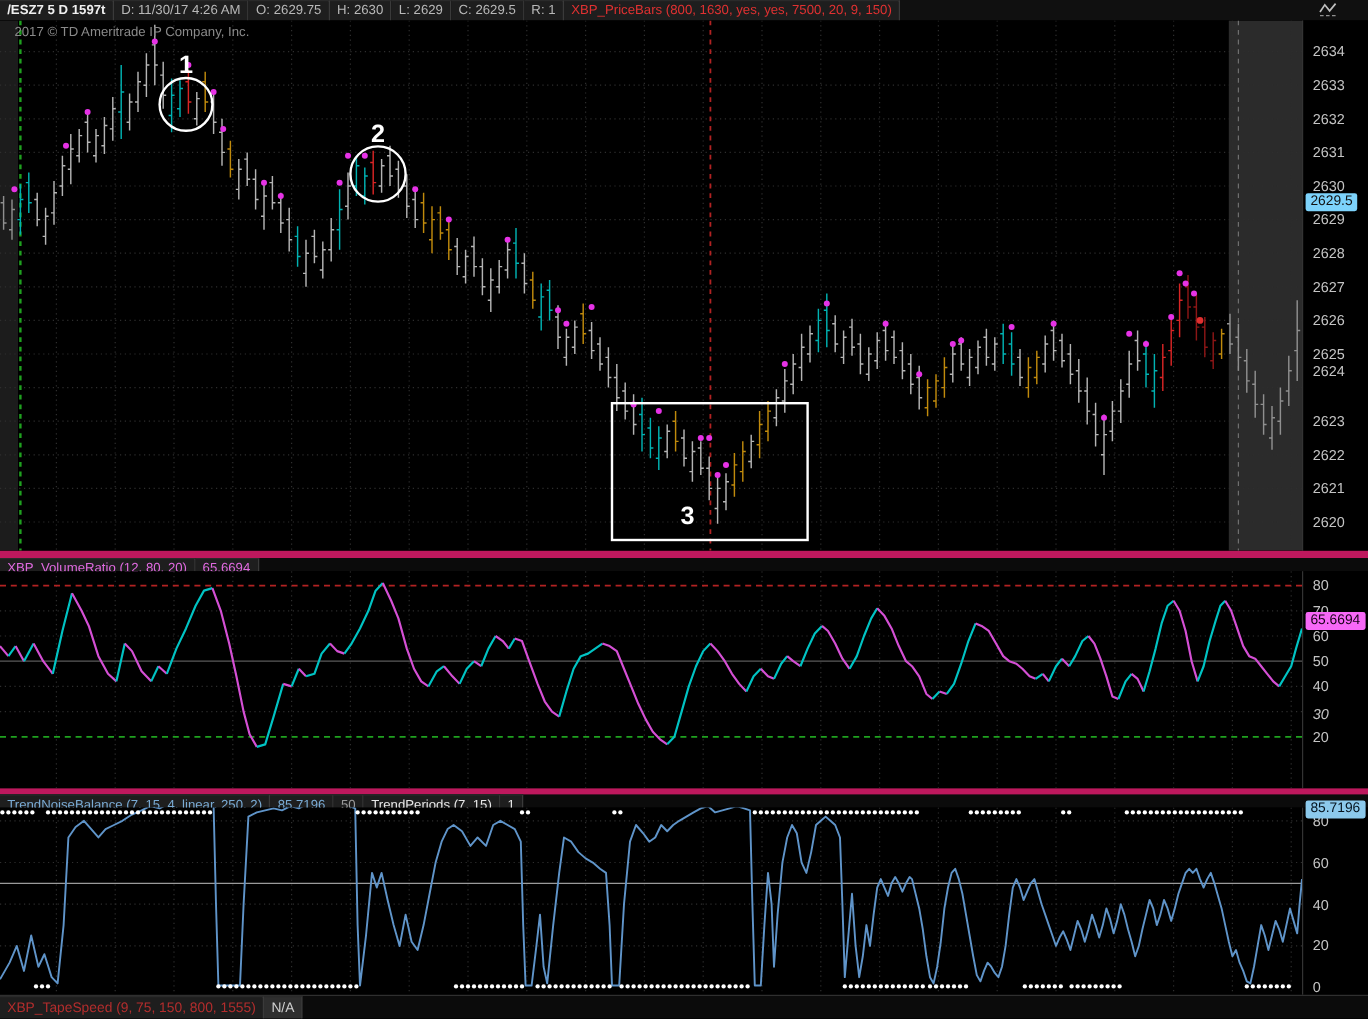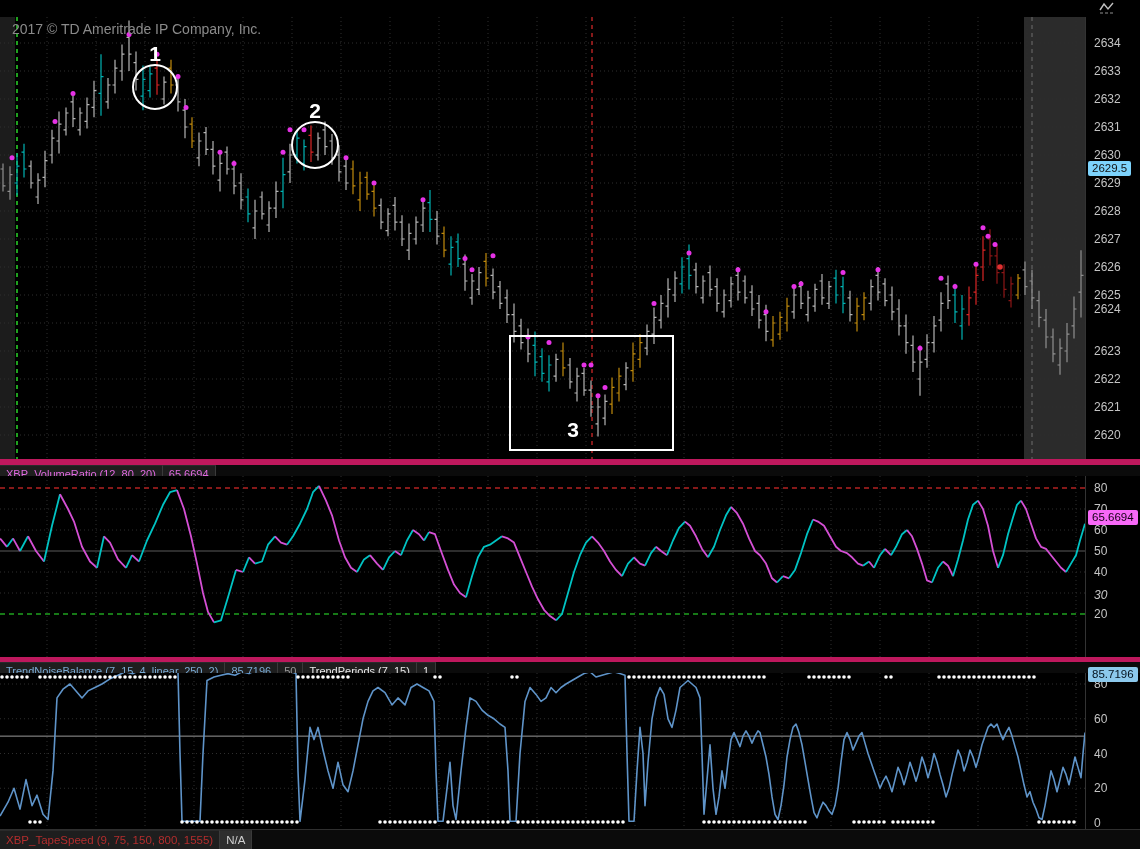--- a/index.html
+++ b/index.html
@@ -22,28 +22,38 @@
   #tnb-header{top:657px;height:16px;border-top:5px solid #be185d;}
   #tape-bar{top:829px;height:20px;border-top:1px solid #2f2f2f;align-items:center;}
   #tape-bar .cell{line-height:18px;font-size:11.5px;}
   .plot{position:absolute;left:0;background:#000;}
   .axis{position:absolute;left:1085px;width:55px;background:#000;border-left:1px solid #333;box-sizing:border-box;}
   .axis .tick{position:absolute;left:8px;font-size:12px;color:#c4c4c4;height:16px;line-height:16px;}
   .badge{position:absolute;left:2px;font-size:11.5px;height:15px;line-height:15px;padding:0 4px;border-radius:2px;z-index:5;}
   #price-badge{background:#7dd3fc;color:#111;}
   #vr-badge{background:#f768f7;color:#160016;}
   #tnb-badge{background:#8cc9ec;color:#04121d;}
-  .copyright{position:absolute;left:12px;top:4px;font-size:14px;color:#8a8a8a;z-index:4;}
+  .copyright{position:absolute;left:12px;top:4px;font-size:11px;color:#8a8a8a;z-index:4;}
   #toolicon{position:absolute;right:24px;top:1px;width:18px;height:16px;z-index:6;cursor:pointer;}
 </style>
 </head>
 <body>
 
 <div class="screen">
 
+  <div id="topbar" class="hbar">
+      <span class="cell symbol">/ESZ7 5 D 1597t</span>
+      <span class="cell">D: 11/30/17 4:26 AM</span>
+      <span class="cell">O: 2629.75</span>
+      <span class="cell">H: 2630</span>
+      <span class="cell">L: 2629</span>
+      <span class="cell">C: 2629.5</span>
+      <span class="cell">R: 1</span>
+      <span class="cell red">XBP_PriceBars (800, 1630, yes, yes, 7500, 20, 9, 150)</span>
+    </div>
   <svg id="toolicon" viewBox="0 0 18 16">
     <path d="M2 9 L6 3 L10 8 L15 2" fill="none" stroke="#c0c0c0" stroke-width="1.4"></path>
     <path d="M2 12 H15" fill="none" stroke="#909090" stroke-width="1.2" stroke-dasharray="3 2"></path>
   </svg>
 
   <svg id="price-svg" class="plot" style="top:17px" width="1085" height="442">
       <rect x="0" y="0" width="15" height="442" fill="#1c1c1c"></rect>
       <rect x="1024" y="0" width="61" height="442" fill="#2b2b2b"></rect>
       <line x1="0" y1="418" x2="1085" y2="418" stroke="#2e2e2e" stroke-width="1" stroke-dasharray="1 3"></line>
       <line x1="0" y1="390" x2="1085" y2="390" stroke="#2e2e2e" stroke-width="1" stroke-dasharray="1 3"></line>

